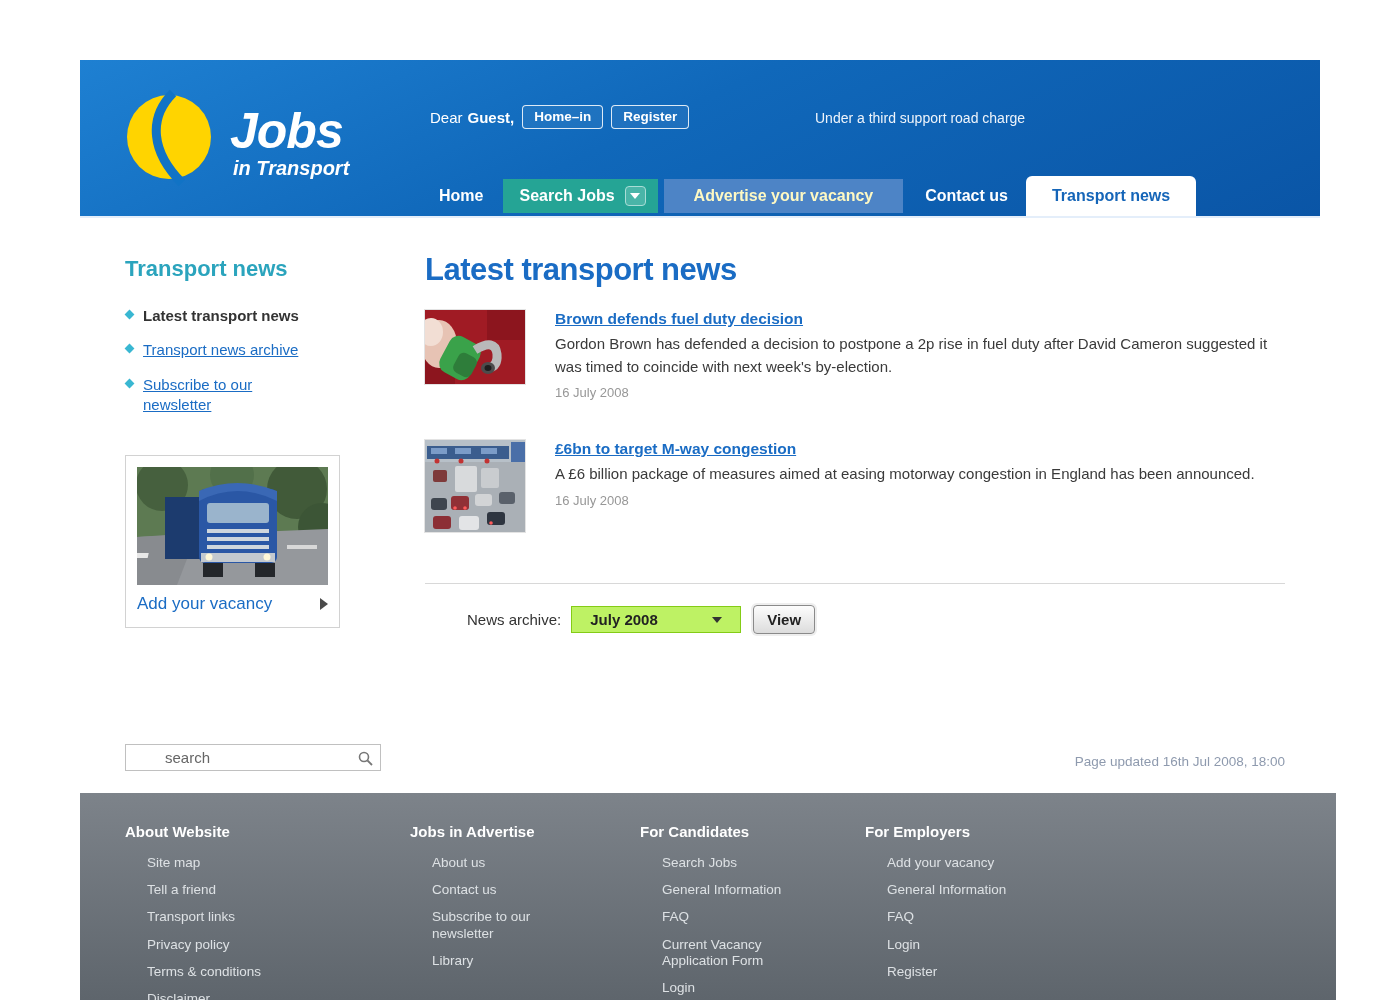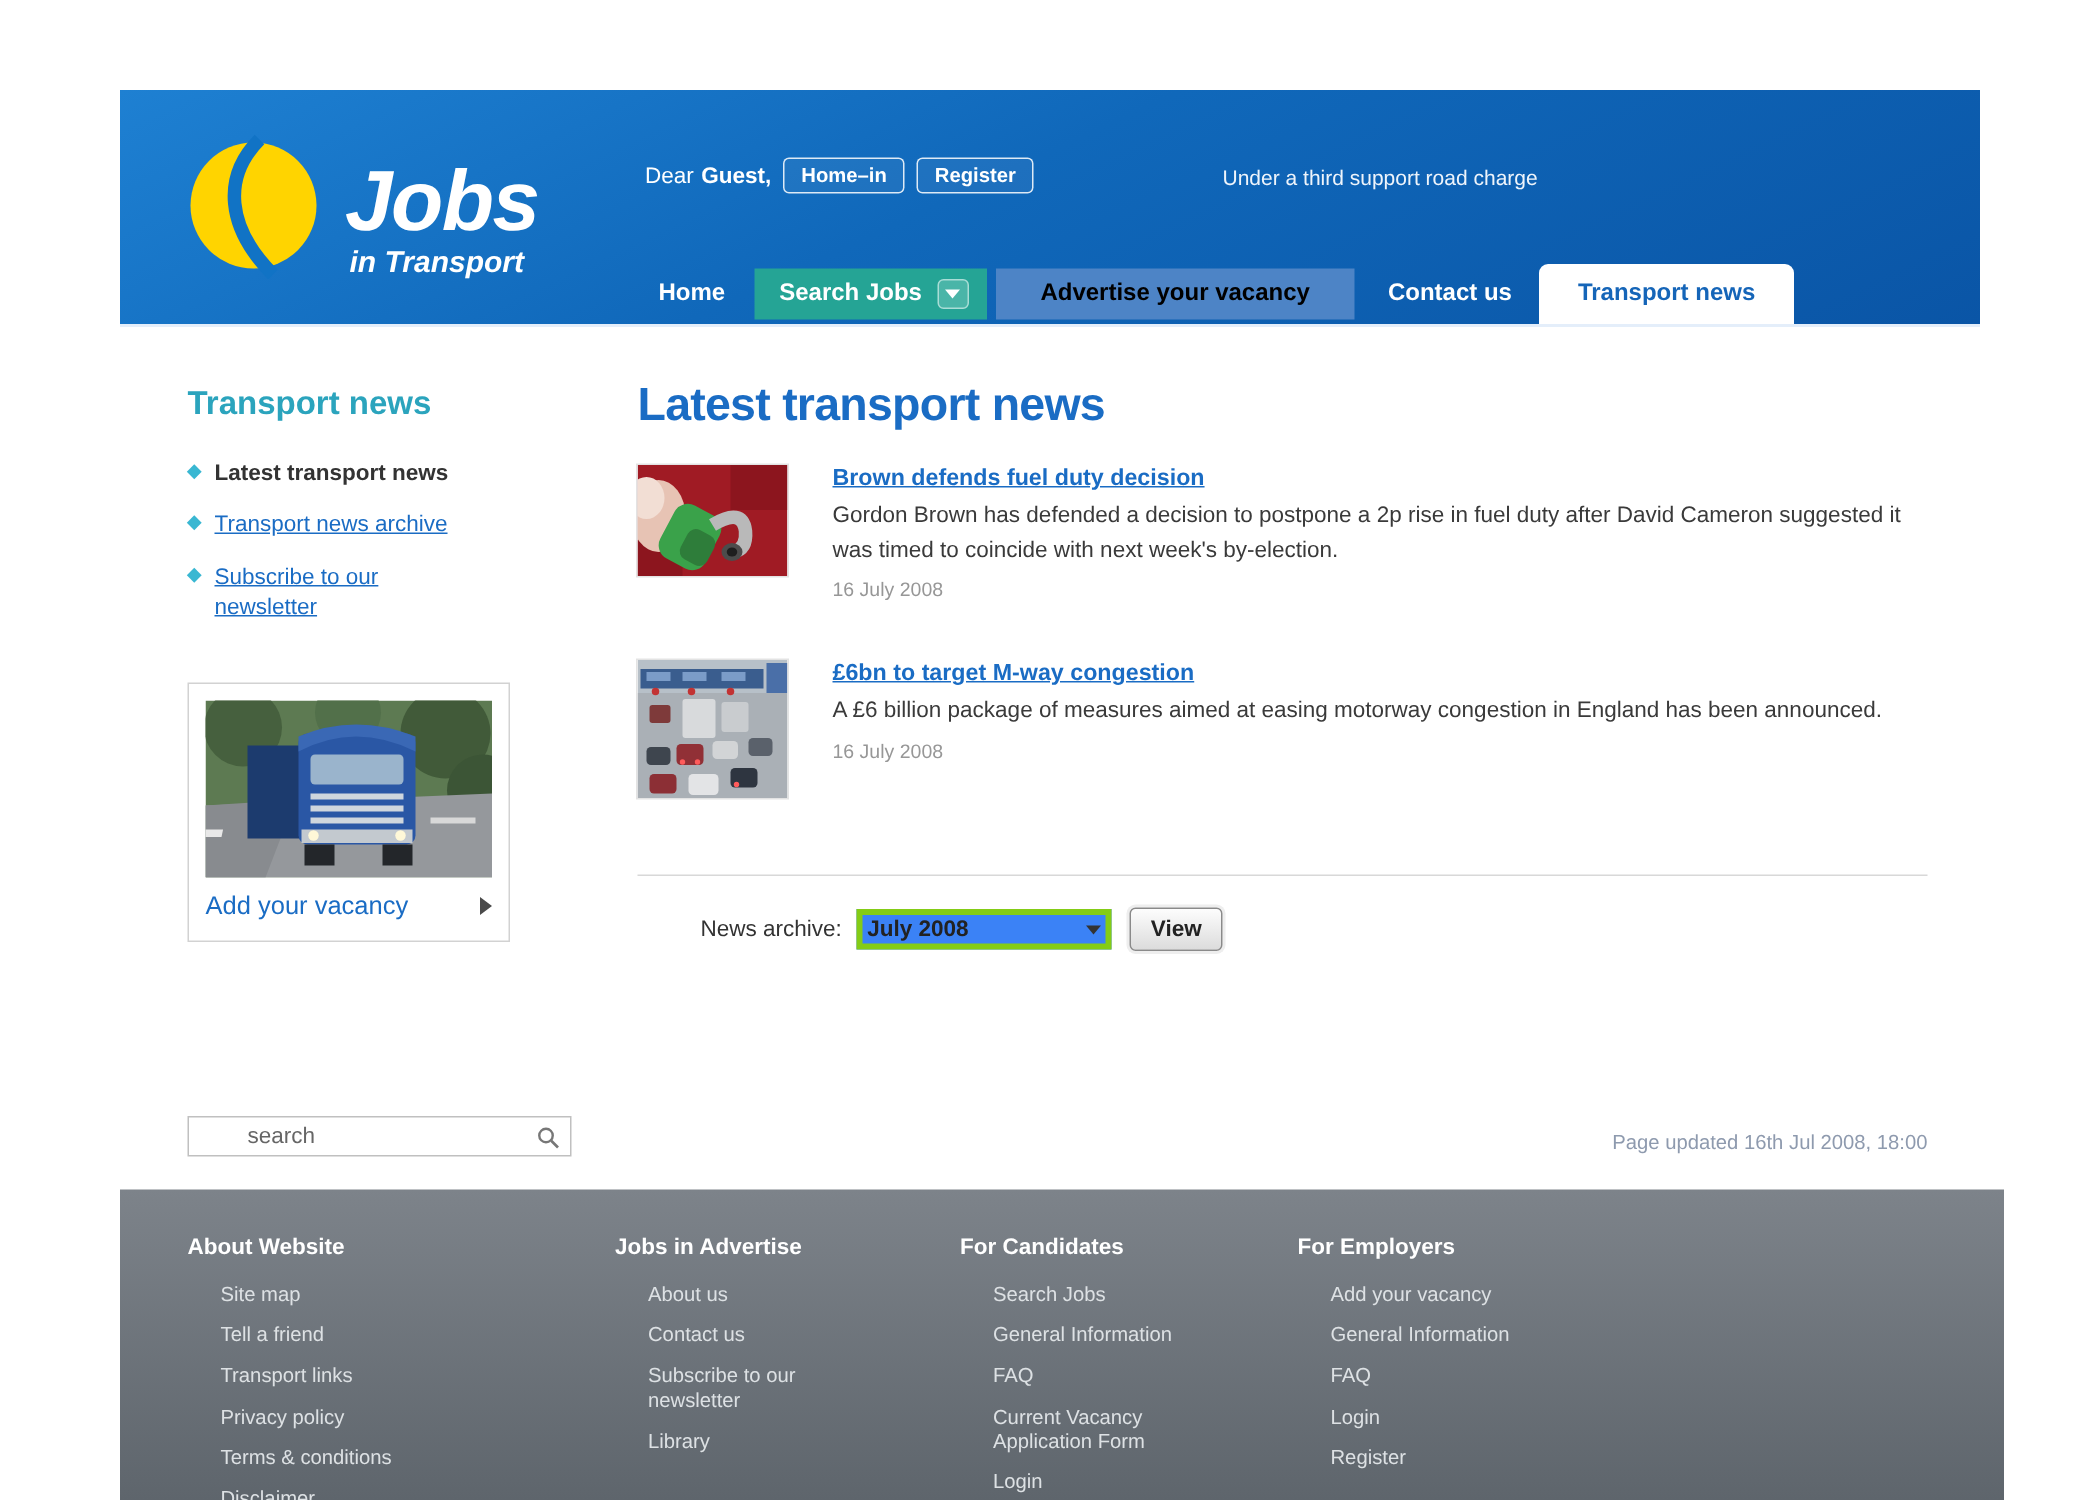--- a/index.html
+++ b/index.html
@@ -6,37 +6,37 @@
   html,body { width:1400px; height:1000px; background:#ffffff; overflow:hidden;
     font-family:"Liberation Sans","DejaVu Sans",sans-serif; }
   #page { position:absolute; left:80px; top:60px; width:1240px; height:940px; }
 
   
   .header { position:absolute; left:0; top:0; width:1240px; height:158px;
     background:linear-gradient(155deg,#1e80d2 0%,#1068ba 45%,#0a55a6 100%);
     border-bottom:2px solid #e4eefa; }
   .logo { position:absolute; left:42px; top:28px; display:flex; align-items:flex-start; cursor:pointer; }
   .logo-text { margin-left:12px; margin-top:18px; color:#fff; font-style:italic; line-height:1; }
-  .logo-line1 { font-size:57px; font-weight:bold; letter-spacing:-1px; }
+  .logo-line1 { font-size:50px; font-weight:bold; letter-spacing:-1px; }
   .logo-line2 { font-size:20px; font-weight:bold; margin-top:2px; margin-left:3px; }
 
   .greeting { position:absolute; left:350px; top:45px; color:#fff; font-size:15px; display:flex; align-items:center; gap:8px; }
   .greet-name { font-weight:bold; margin-left:-3px; }
   .hbtn { border:1px solid rgba(255,255,255,.85); border-radius:4px; background:rgba(255,255,255,.06);
     color:#fff; font-weight:bold; font-size:13.5px; padding:3px 11px 4px; cursor:pointer; }
   .tagline { position:absolute; left:735px; top:50px; color:#eef4fb; font-size:14px; }
 
   .nav { position:absolute; left:345px; bottom:0; height:40px; display:flex; align-items:center; }
   .nav-plain { color:#fff; font-size:16px; font-weight:600; padding:0 14px; cursor:pointer; }
   .nav-searchjobs { background:#25a495; color:#fff; font-size:16px; font-weight:600; height:34px;
     display:flex; align-items:center; gap:10px; padding:0 12px 0 16px; margin:0 6px; cursor:pointer; }
   .dd-box { width:21px; height:20px; background:#4ab5a8; border:1px solid #a9ddd6; border-radius:4px;
     display:flex; align-items:center; justify-content:center; }
   .tri-down { width:0; height:0; border-left:5px solid transparent; border-right:5px solid transparent; border-top:6px solid #ffffff; }
-  .nav-advertise { background:#4d84c6; color:#000000; font-size:16px; font-weight:600; height:34px;
+  .nav-advertise { background:#4d84c6; color:#fef9c3; font-size:16px; font-weight:600; height:34px;
     display:flex; align-items:center; padding:0 30px; margin-right:8px; cursor:pointer;text-align:center; }
   .nav-tab-active { background:#ffffff; color:#1565b8; font-size:16px; font-weight:bold; height:40px;
     display:flex; align-items:center; padding:0 26px; border-radius:6px 6px 0 0; margin-left:4px; cursor:pointer; }
 
   
   .side-title { position:absolute; left:45px; top:196px; font-size:22px; font-weight:bold; color:#2ba4bd; }
   .side-list { position:absolute; left:45px; top:246px; list-style:none; width:185px; }
   .side-list li { position:relative; padding-left:18px; margin-bottom:14px; font-size:15px; line-height:1.35; }
   .diamond { position:absolute; left:1px; top:5px; width:7px; height:7px; background:#39b7d2; transform:rotate(45deg); }
   .side-current { font-weight:bold; color:#333; }
@@ -61,22 +61,22 @@
   .article-1 { top:250px; }
   .article-2 { top:380px; }
   .thumb { flex:none; outline:1px solid #e3e3e3; }
   .art-title { font-size:15.5px; font-weight:bold; color:#1a6cc4; text-decoration:underline; cursor:pointer; display:inline-block; margin-bottom:5px; }
   .art-text { font-size:15px; color:#3a3a3a; line-height:1.5; max-width:730px; }
   .art-date { font-size:13px; color:#979797; margin-top:7px; }
 
   .divider { position:absolute; left:345px; top:523px; width:860px; height:1px; background:#d8d8d8; }
   .archive-row { position:absolute; left:345px; top:545px; display:flex; align-items:center; }
   .archive-label { font-size:15px; color:#333; margin-right:10px;margin-left:42px; }
-  .select-box { width:170px; height:27px; background:#3b82f6; border:4px solid #84cc16; display:flex; align-items:center;
-    justify-content:space-between; padding:0 3px; cursor:pointer; }
+  .select-box { width:170px; height:27px; background:#bef264; border:1px solid #84cc16; display:flex; align-items:center;
+    justify-content:space-between; padding:0 18px; cursor:pointer; }
   .select-value { font-size:15px; font-weight:bold; color:#222; }
   .sel-tri { width:0; height:0; border-left:5px solid transparent; border-right:5px solid transparent; border-top:6px solid #333; }
   .view-btn { margin-left:12px; height:29px; padding:0 13px; font-size:15px; font-weight:bold; color:#222;
     background:linear-gradient(#fdfdfd,#dcdcdc); border:1px solid #8a8a8a; border-radius:4px;
     box-shadow:0 0 0 2px #eeeeee; cursor:pointer; font-family:"Liberation Sans",sans-serif; }
 
   .page-updated { position:absolute; right:35px; top:694px; font-size:13.5px; color:#8e9aae; }
 
   
   .footer { position:absolute; left:0; top:733px; width:1256px; height:207px;

